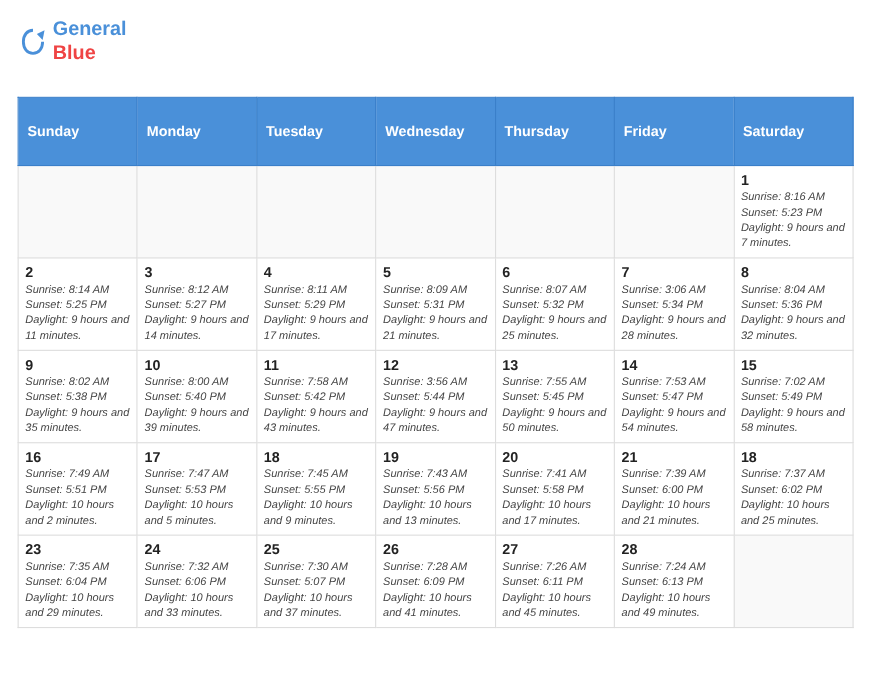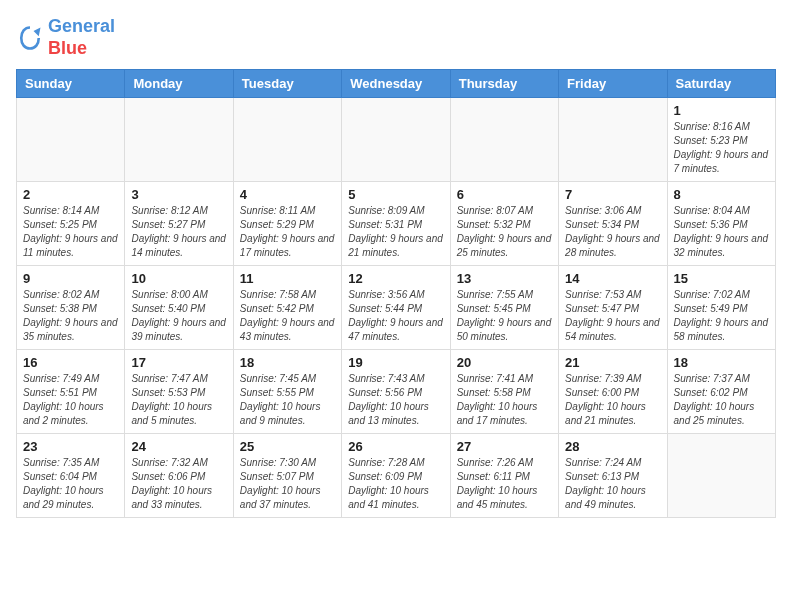--- a/index.html
+++ b/index.html
@@ -7,21 +7,21 @@
       font-family: Arial, sans-serif;
       background: #fff;
       width: 792px;
       min-height: 612px;
       padding: 16px;
     }
     .header {
       display: flex;
       justify-content: flex-start;
       align-items: flex-start;
-      margin-bottom: 10px;
+      margin-bottom: 29px;
     }
     .logo {
       display: flex;
       align-items: center;
     }
     .logo-text {
       font-size: 18px;
       font-weight: bold;
       color: #333;
       line-height: 1.2;
@@ -47,21 +47,21 @@
       color: #555;
     }
     .calendar {
       width: 100%;
       border-collapse: collapse;
       border: 1px solid #ccc;
     }
     .calendar th {
       background-color: #4a90d9;
       color: #fff;
-      padding: 6px 8px;
+      padding: 23px 8px;
       font-size: 13px;
       font-weight: bold;
       text-align: left;
       border: 1px solid #3a7fc9;
     }
     .calendar td {
       vertical-align: top;
       padding: 5px 6px;
       border: 1px solid #ddd;
       width: calc(100% / 7);

